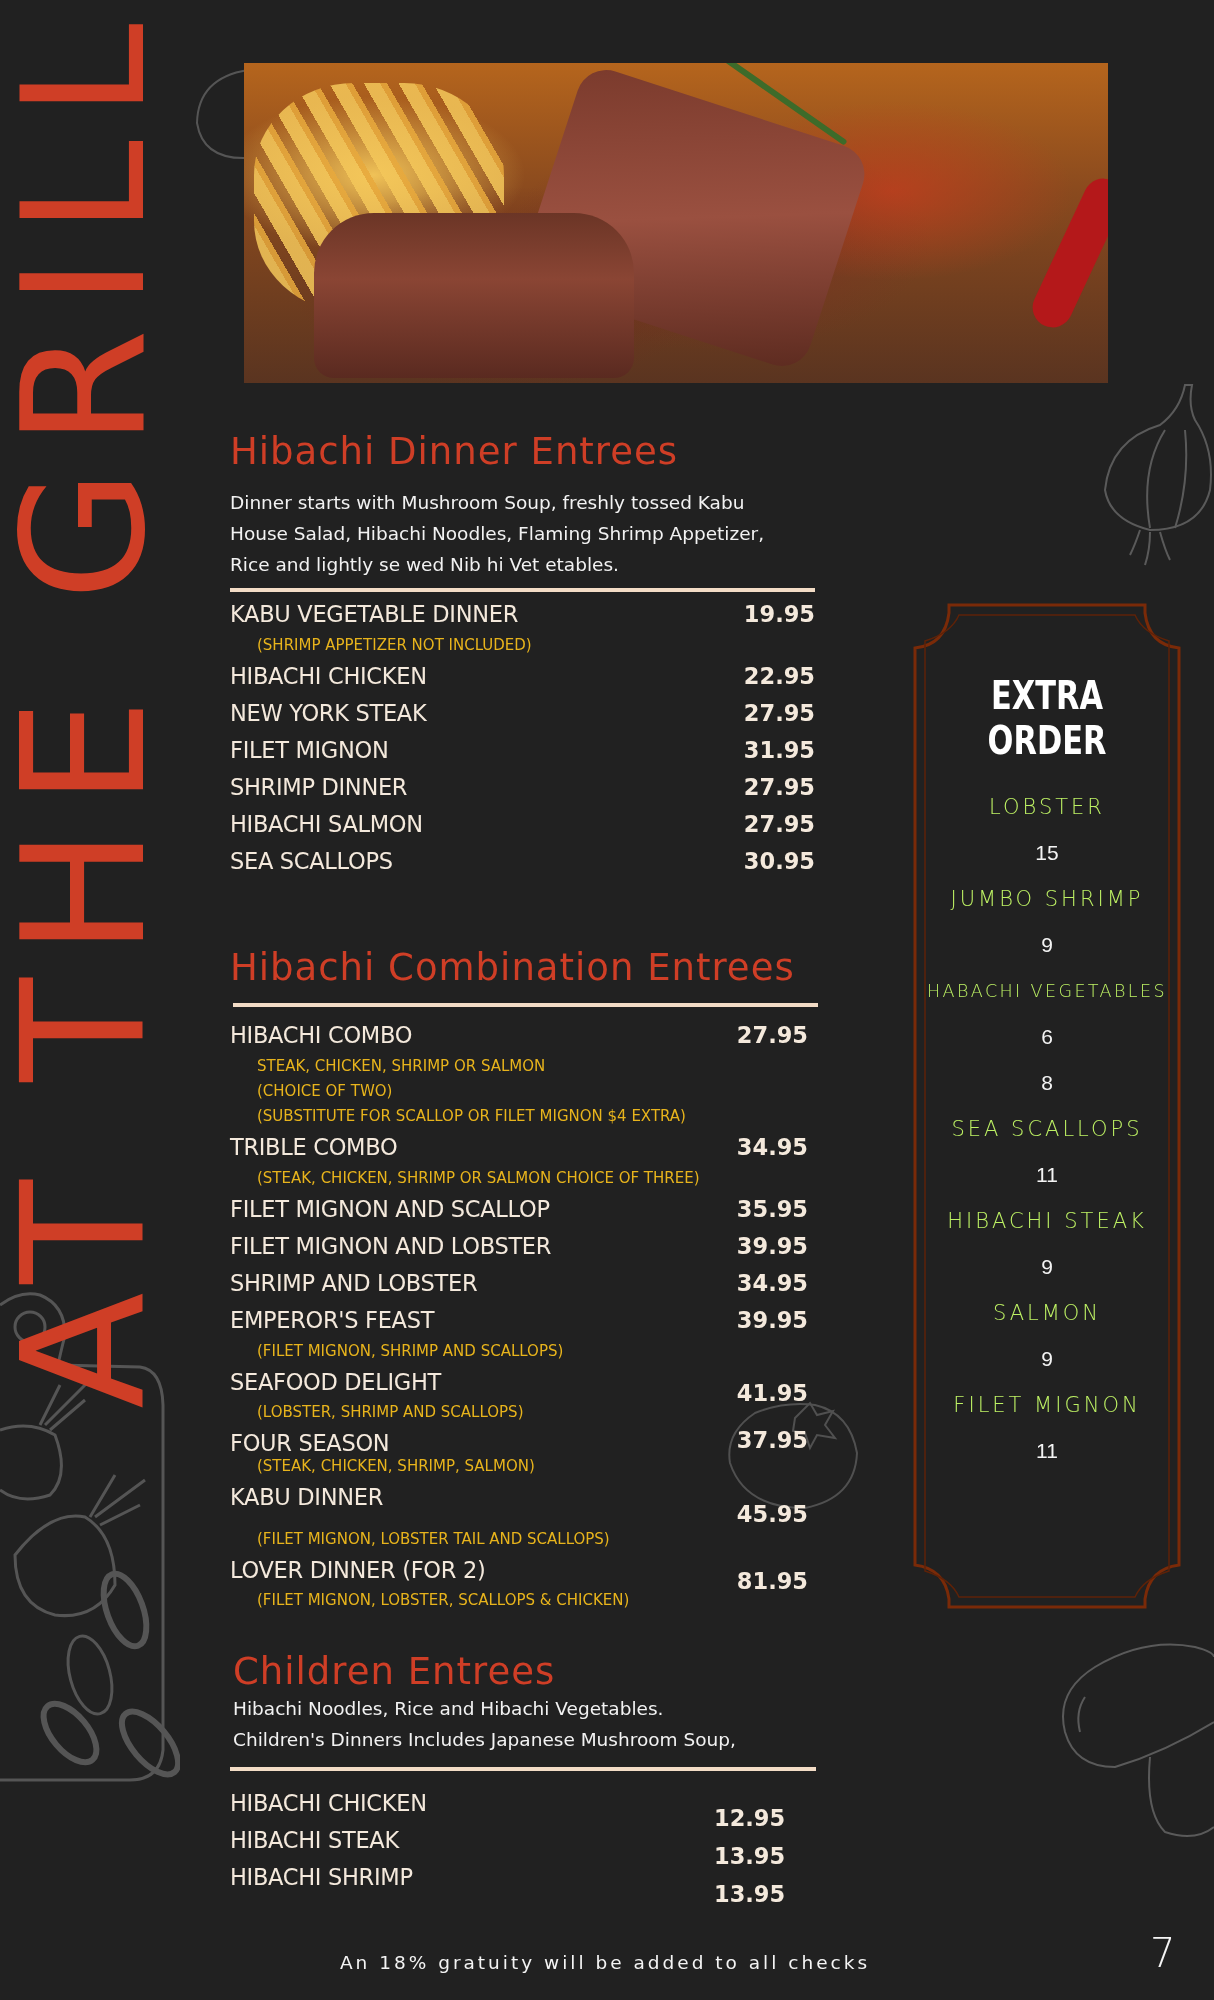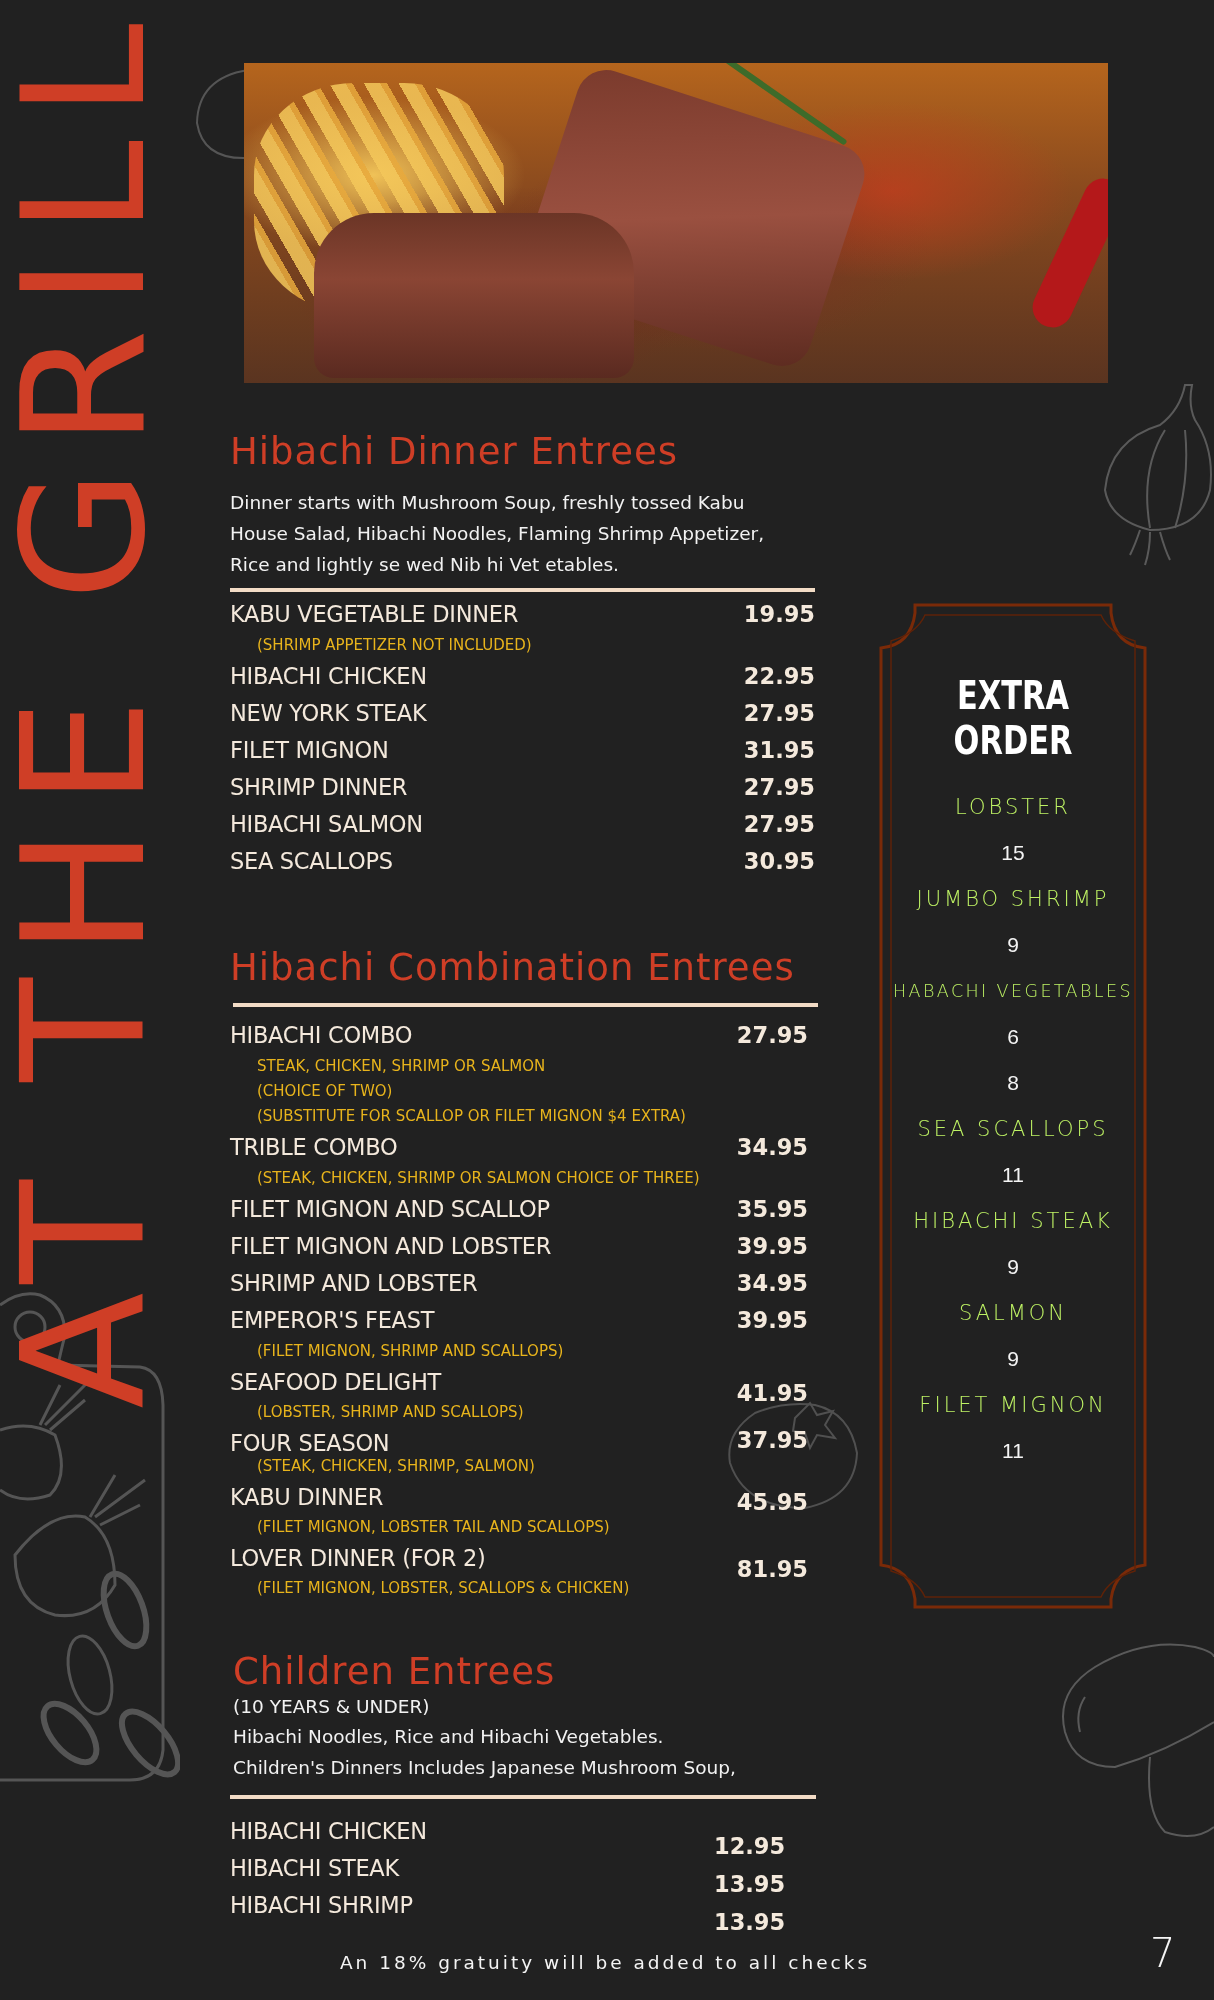--- a/index.html
+++ b/index.html
@@ -35,21 +35,21 @@
     .section { position: absolute; left: 230px; width: 585px; }
     .section-title { font-family: "DejaVu Sans", sans-serif; font-size: 37px; color: #cf3e26; letter-spacing: 1px; line-height: 1.1; }
     .desc { font-family: "DejaVu Sans", sans-serif; font-size: 18.5px; color: #f2f2f2; line-height: 31px; }
     .divider { height: 4px; background: #f3dcc6; }
 
     .row { display: flex; justify-content: space-between; align-items: flex-start; }
     .item-name { font-family: "DejaVu Sans", sans-serif; font-size: 22.5px; color: #f4e9dc; line-height: 37px; letter-spacing: -0.3px; }
     .item-price { font-family: "DejaVu Sans", sans-serif; font-size: 22.5px; color: #f4e9dc; line-height: 37px; text-align: right; font-weight: bold; }
     .item-note { font-family: "DejaVu Sans", sans-serif; font-size: 15px; color: #e8b41c; line-height: 25px; padding-left: 27px; }
 
-    .extra-box { position: absolute; left: 879px; top: 603px; width: 268px; height: 846px; }
+    .extra-box { position: absolute; left: 913px; top: 603px; width: 268px; height: 846px; }
     .extra-box svg { position: absolute; left: 0; top: 0; }
     .extra-title { position: absolute; left: 0; width: 268px; top: 70px; text-align: center; font-family: "DejaVu Sans", sans-serif; font-weight: bold; font-size: 39px; color: #ffffff; transform: scaleX(0.78); letter-spacing: 0px; }
     .extra-list { position: absolute; left: 0; width: 268px; top: 181px; text-align: center; }
     .extra-name { font-family: "DejaVu Sans", sans-serif; font-size: 21px; color: #bef264; letter-spacing: 3px; height: 46px; line-height: 46px; font-weight: 300; }
     .extra-name.small { font-size: 17.5px; letter-spacing: 2.4px; }
     .extra-price { font-family: Liberation Sans, sans-serif; font-size: 21px; color: #f4f4f4; height: 46px; line-height: 46px; }
 
     .sketch { position: absolute; }
     .footer-note { position: absolute; left: 220px; width: 770px; top: 1952px; text-align: center; font-family: "DejaVu Sans", sans-serif; font-size: 18.5px; color: #f4f4f4; letter-spacing: 3px; }
     .page-number { position: absolute; left: 1150px; top: 1930px; font-family: "DejaVu Sans", sans-serif; font-size: 40px; font-weight: 200; color: #f4f4f4; }
@@ -203,37 +203,36 @@
     <div>
       <div class="row">
           <span class="item-name">FOUR SEASON</span>
           <span class="item-price" style="line-height:30px;">37.95</span>
         </div>
       <div class="item-note" style="margin-top:-8px;">(STEAK, CHICKEN, SHRIMP, SALMON)</div>
     </div>
     <div>
       <div class="row">
           <span class="item-name">KABU DINNER</span>
-          <span class="item-price" style="margin-top:8px;line-height:30px;">45.95</span>
+          <span class="item-price" style="margin-top:20px;line-height:30px;">45.95</span>
         </div>
       <div class="item-note" style="margin-top:-2px;">(FILET MIGNON, LOBSTER TAIL AND SCALLOPS)</div>
     </div>
     <div>
       <div class="row">
           <span class="item-name">LOVER DINNER (FOR 2)</span>
           <span class="item-price" style="margin-top:14px;line-height:30px;">81.95</span>
         </div>
       <div class="item-note" style="margin-top:-8px;">(FILET MIGNON, LOBSTER, SCALLOPS &amp; CHICKEN)</div>
     </div>
   </div>
 </div>
 
 <div class="section" style="top:1652px;width:586px;">
   <div class="section-title" style="padding-left:3px;">Children Entrees</div>
-  <div class="desc" style="padding-left:3px;line-height:28px;">(10 YEARS &amp; UNDER)</div>
   <div class="desc" style="padding-left:3px;">
     <div>Hibachi Noodles, Rice and Hibachi Vegetables.</div>
     <div>Children's Dinners Includes Japanese Mushroom Soup,</div>
   </div>
   <div class="divider" style="margin-top:12px;margin-bottom:14px;"></div>
   <div style="position:relative;height:130px;">
     <div style="position:absolute;left:0;top:0;">
       <div class="item-name">HIBACHI CHICKEN</div>
       <div class="item-name">HIBACHI STEAK</div>
       <div class="item-name">HIBACHI SHRIMP</div>

